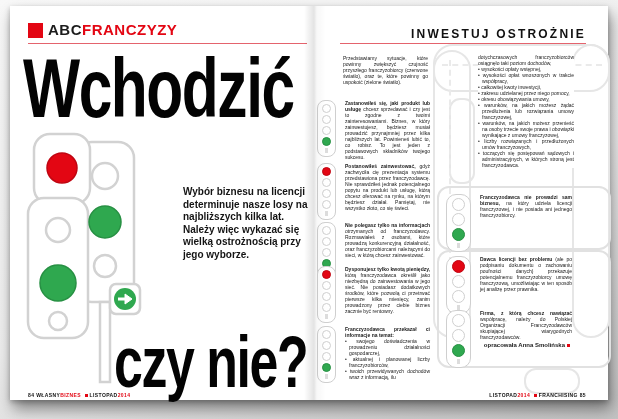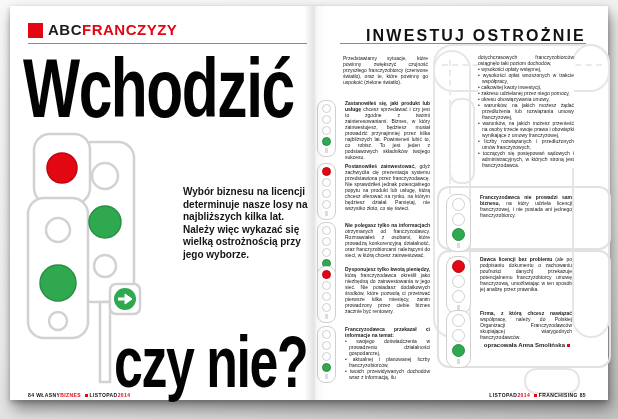--- a/index.html
+++ b/index.html
@@ -18,21 +18,21 @@
   }
   
   .kicker-left{position:absolute;left:18px;top:15px;font-size:15px;font-weight:700;letter-spacing:.5px;}
   .kicker-left .red{color:#e30613;}
   .ksq{position:absolute;left:18px;top:17px;width:15px;height:15px;background:#e30613;}
   .kicker-left .ktxt{margin-left:20px;}
   .rule{position:absolute;height:1px;background:#e4636d;}
   .rule-l{left:18px;top:37px;width:279px;}
   .rule-r{left:330px;top:37px;width:246px;}
   .kicker-right{position:absolute;left:330px;top:21px;width:246px;text-align:right;
-    font-size:16px;font-weight:700;letter-spacing:2.2px;color:#111;}
+    font-size:12px;font-weight:700;letter-spacing:2.2px;color:#111;}
   
   .headline{position:absolute;font-weight:700;color:#030303;line-height:1;white-space:nowrap;letter-spacing:-2px;}
   .hl-top{left:13px;top:40px;font-size:84px;transform:scaleX(.72);transform-origin:left top;}
   .hl-bottom{right:301px;top:320px;font-size:72px;transform:scaleX(.72);transform-origin:right top;}
   
   .intro-left{position:absolute;left:173px;top:180px;width:126px;font-size:10px;line-height:12.5px;font-weight:700;color:#141414;}
   
   .micro{font-size:5px;line-height:6px;text-align:justify;color:#202020;}
   .lead{font-weight:700;}
   .bullet{padding-left:4px;text-indent:-4px;}

